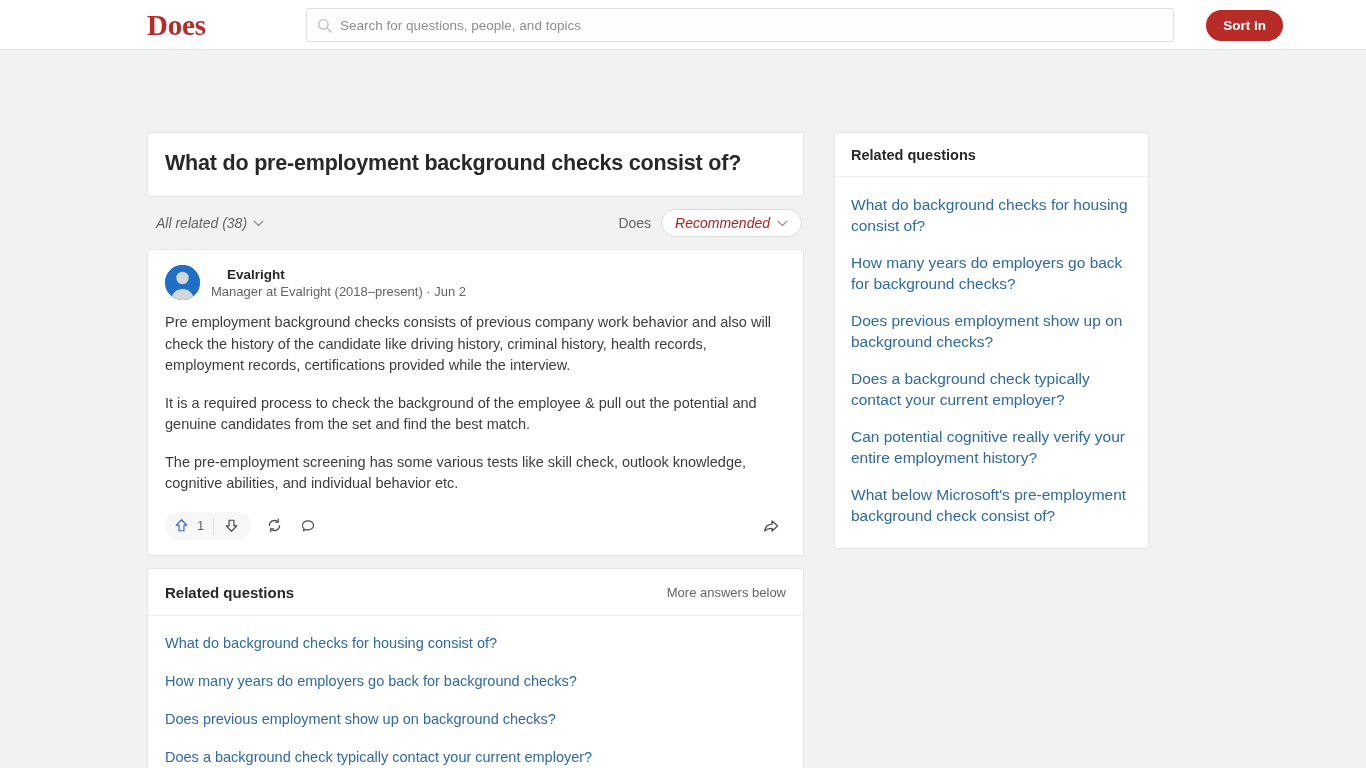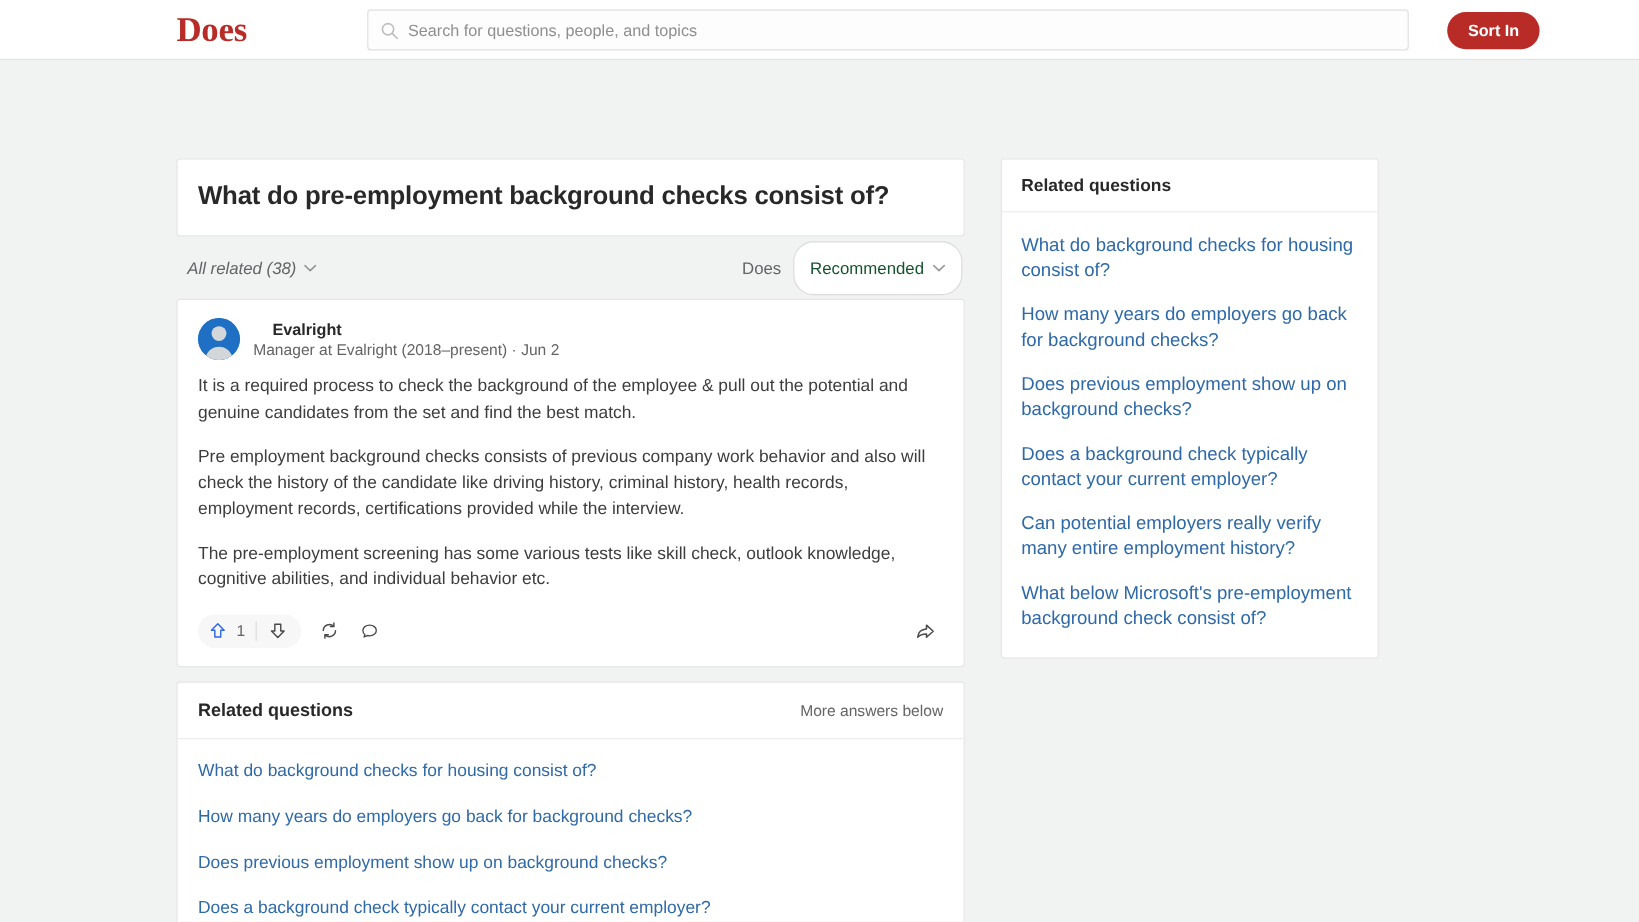--- a/index.html
+++ b/index.html
@@ -125,28 +125,29 @@
     color: #636466;
     cursor: pointer;
     font-style: italic;
   }
   .sort-group { display: inline-flex; align-items: center; gap: 10px; }
   .sort-label { font-size: 14px; color: #636466; }
   .sort-pill {
     display: inline-flex;
     align-items: center;
     gap: 7px;
-    height: 45px;
+    height: 28px;
     padding: 0 13px;
     border: 1px solid #dcdcdc;
     border-radius: 17px;
     background: #ffffff;
     font-size: 14px;
-    color: #14532d;
-    cursor: pointer;
+    color: #b91c1c;
+    cursor: pointer;
+    font-style: italic;
   }
   .chev { width: 11px; height: 7px; opacity: .65; }
 
   
   .answer-card { padding: 15px 17px 8px 17px; }
   .author-row { display: flex; align-items: center; gap: 11px; margin-bottom: 12px; }
   .avatar {
     width: 35px; height: 35px;
     border-radius: 50%;
     overflow: hidden;
@@ -299,22 +300,22 @@
             <circle cx="17.5" cy="13" r="6.2" fill="#d4d7da"></circle>
             <path d="M5.5 35c1.6-7.2 6.3-11 12-11s10.4 3.8 12 11z" fill="#d4d7da"></path>
           </svg>
         </div>
         <div>
           <div class="author-name">Evalright</div>
           <div class="author-cred">Manager at Evalright (2018–present) · Jun 2</div>
         </div>
       </div>
 
+      <p class="ans-p">Pre employment background checks consists of previous company work behavior and also will check the history of the candidate like driving history, criminal history, health records, employment records, certifications provided while the interview.</p>
       <p class="ans-p">It is a required process to check the background of the employee &amp; pull out the potential and genuine candidates from the set and find the best match.</p>
-      <p class="ans-p">Pre employment background checks consists of previous company work behavior and also will check the history of the candidate like driving history, criminal history, health records, employment records, certifications provided while the interview.</p>
       <p class="ans-p">The pre-employment screening has some various tests like skill check, outlook knowledge, cognitive abilities, and individual behavior etc.</p>
 
       <div class="action-bar">
         <div class="action-left">
           <div class="vote-pill">
             <svg class="up" viewBox="0 0 20 20">
               <path d="M10 3.2 16.2 9.6h-3.3v6.6H7.1V9.6H3.8z" fill="none" stroke="#2e69e8" stroke-width="1.4" stroke-linejoin="round"></path>
             </svg>
             <span class="vote-count">1</span>
             <div class="vote-div"></div>
@@ -367,19 +368,19 @@
   </div>
 
   <div class="col-side">
     <div class="card">
       <div class="side-head">Related questions</div>
       <div class="side-list">
         <a class="side-link">What do background checks for housing consist of?</a>
         <a class="side-link">How many years do employers go back for background checks?</a>
         <a class="side-link">Does previous employment show up on background checks?</a>
         <a class="side-link">Does a background check typically contact your current employer?</a>
-        <a class="side-link">Can potential employers really verify many entire employment history?</a>
+        <a class="side-link">Can potential cognitive really verify your entire employment history?</a>
         <a class="side-link">What below Microsoft's pre-employment background check consist of?</a>
       </div>
     </div>
   </div>
 
 </div>
 
 </body></html>

